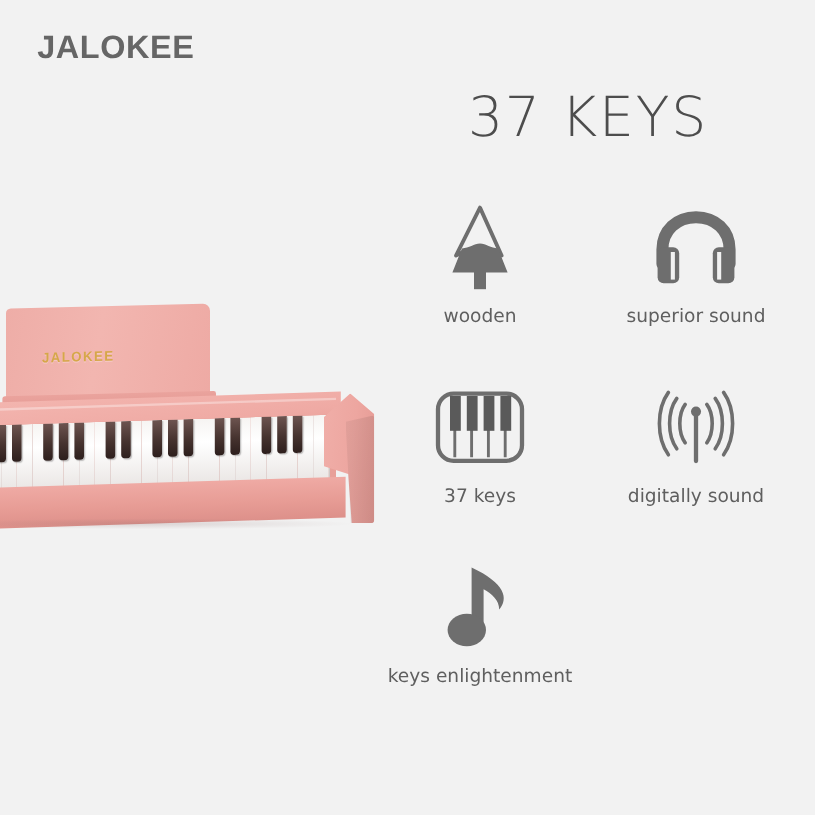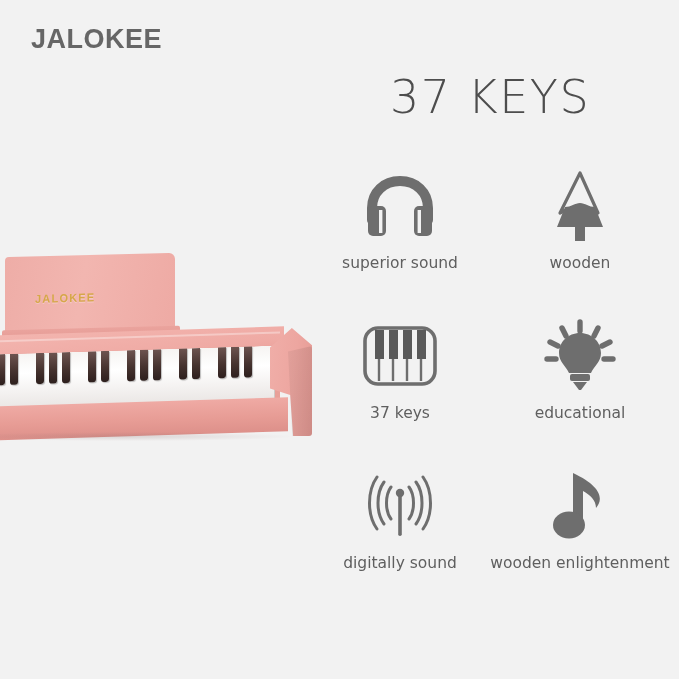--- a/index.html
+++ b/index.html
@@ -270,78 +270,59 @@
     <div class="piano-layer" id="front-rail"></div>
     <div class="piano-layer" id="end-cap"></div>
     <div class="piano-layer" id="end-cap-shade"></div>
     <div class="piano-layer" id="photo-shadow"></div>
   </div>
 
   <div id="feature-grid">
 
     <div class="feature-cell">
       <div class="feature-icon">
+        <svg width="70" height="74" viewBox="0 0 70 74" aria-hidden="true">
+          <path d="M35 4 L53 44 L44 40 L49 52 L17 52 L23 40 L15 44 Z" fill="none" stroke="#6e6e6e" stroke-width="3.2" stroke-linejoin="round" stroke-linecap="round"></path>
+          <path d="M35 34 C40 34 44 38 50 38 L58 58 L12 58 L20 38 C26 38 30 34 35 34 Z" fill="#6e6e6e"></path>
+          <rect x="30" y="55" width="10" height="17" fill="#6e6e6e"></rect>
+        </svg>
+      </div>
+      <div class="feature-label">wooden</div>
+    </div>
+
+    <div class="feature-cell">
+      <div class="feature-icon">
         <svg width="76" height="68" viewBox="0 0 76 68" aria-hidden="true">
           <path d="M10 48 L10 36 C10 20 22 9 38 9 C54 9 66 20 66 36 L66 48" fill="none" stroke="#6e6e6e" stroke-width="10" stroke-linecap="round"></path>
           <rect x="6" y="34" width="18" height="30" rx="5" fill="#6e6e6e"></rect>
           <rect x="52" y="34" width="18" height="30" rx="5" fill="#6e6e6e"></rect>
           <rect x="17" y="38" width="3.4" height="23" fill="#f2f2f2"></rect>
           <rect x="55.6" y="38" width="3.4" height="23" fill="#f2f2f2"></rect>
         </svg>
       </div>
       <div class="feature-label">superior sound</div>
-    </div>
-
-    <div class="feature-cell">
-      <div class="feature-icon">
-        <svg width="70" height="74" viewBox="0 0 70 74" aria-hidden="true">
-          <path d="M35 4 L53 44 L44 40 L49 52 L17 52 L23 40 L15 44 Z" fill="none" stroke="#6e6e6e" stroke-width="3.2" stroke-linejoin="round" stroke-linecap="round"></path>
-          <path d="M35 34 C40 34 44 38 50 38 L58 58 L12 58 L20 38 C26 38 30 34 35 34 Z" fill="#6e6e6e"></path>
-          <rect x="30" y="55" width="10" height="17" fill="#6e6e6e"></rect>
-        </svg>
-      </div>
-      <div class="feature-label">wooden</div>
     </div>
 
     <div class="feature-cell">
       <div class="feature-icon">
         <svg width="76" height="62" viewBox="0 0 76 62" aria-hidden="true">
           <rect x="3" y="3" width="70" height="56" rx="13" ry="13" fill="none" stroke="#6e6e6e" stroke-width="3.6"></rect>
           <line x1="17" y1="8" x2="17" y2="56" stroke="#6e6e6e" stroke-width="2.4"></line>
           <line x1="31" y1="8" x2="31" y2="56" stroke="#6e6e6e" stroke-width="2.4"></line>
           <line x1="45" y1="8" x2="45" y2="56" stroke="#6e6e6e" stroke-width="2.4"></line>
           <line x1="59" y1="8" x2="59" y2="56" stroke="#6e6e6e" stroke-width="2.4"></line>
           <rect x="13" y="5" width="9" height="29" fill="#5a5a5a"></rect>
           <rect x="27" y="5" width="9" height="29" fill="#5a5a5a"></rect>
           <rect x="41" y="5" width="9" height="29" fill="#5a5a5a"></rect>
           <rect x="55" y="5" width="9" height="29" fill="#5a5a5a"></rect>
         </svg>
       </div>
       <div class="feature-label">37 keys</div>
     </div>
 
-    <div class="feature-cell">
-      <div class="feature-icon">
-        <svg width="76" height="74" viewBox="0 0 76 74" aria-hidden="true">
-          <g stroke="#6e6e6e" stroke-width="5.4" stroke-linecap="round">
-            <line x1="38" y1="3" x2="38" y2="12"></line>
-            <line x1="20" y1="9" x2="24" y2="17"></line>
-            <line x1="56" y1="9" x2="52" y2="17"></line>
-            <line x1="8" y1="23" x2="16" y2="27"></line>
-            <line x1="68" y1="23" x2="60" y2="27"></line>
-            <line x1="5" y1="40" x2="14" y2="40"></line>
-            <line x1="71" y1="40" x2="62" y2="40"></line>
-          </g>
-          <path d="M38 14 C50 14 59 23 59 34 C59 43 52 47 49 54 L27 54 C24 47 17 43 17 34 C17 23 26 14 38 14 Z" fill="#6e6e6e"></path>
-          <rect x="28" y="55" width="20" height="7" rx="2" fill="#6e6e6e"></rect>
-          <path d="M31 63 L45 63 L39 71 L37 71 Z" fill="#6e6e6e"></path>
-        </svg>
-      </div>
-      <div class="feature-label">educational</div>
-    </div>
 
     <div class="feature-cell">
       <div class="feature-icon">
         <svg width="80" height="72" viewBox="0 0 80 72" aria-hidden="true">
           <g fill="none" stroke="#6e6e6e" stroke-width="3" stroke-linecap="round">
             <path d="M31 17 C25 25 25 41 31 49"></path>
             <path d="M24 12 C16 23 16 43 24 54"></path>
             <path d="M17 7  C7 21 7 45 17 59"></path>
             <path d="M49 17 C55 25 55 41 49 49"></path>
             <path d="M56 12 C64 23 64 43 56 54"></path>
@@ -354,17 +335,17 @@
       <div class="feature-label">digitally sound</div>
     </div>
 
     <div class="feature-cell">
       <div class="feature-icon">
         <svg width="68" height="74" viewBox="0 0 68 74" aria-hidden="true">
           <path d="M27 4 L27 52 L37 52 L37 22 C44 26 50 31 50 39 C58 30 55 17 27 4 Z" fill="#6e6e6e"></path>
           <ellipse cx="23" cy="56" rx="16" ry="13.5" fill="#6e6e6e"></ellipse>
         </svg>
       </div>
-      <div class="feature-label">wooden enlightenment</div>
+      <div class="feature-label">keys enlightenment</div>
     </div>
 
   </div>
 </div>
 
 </body></html>

